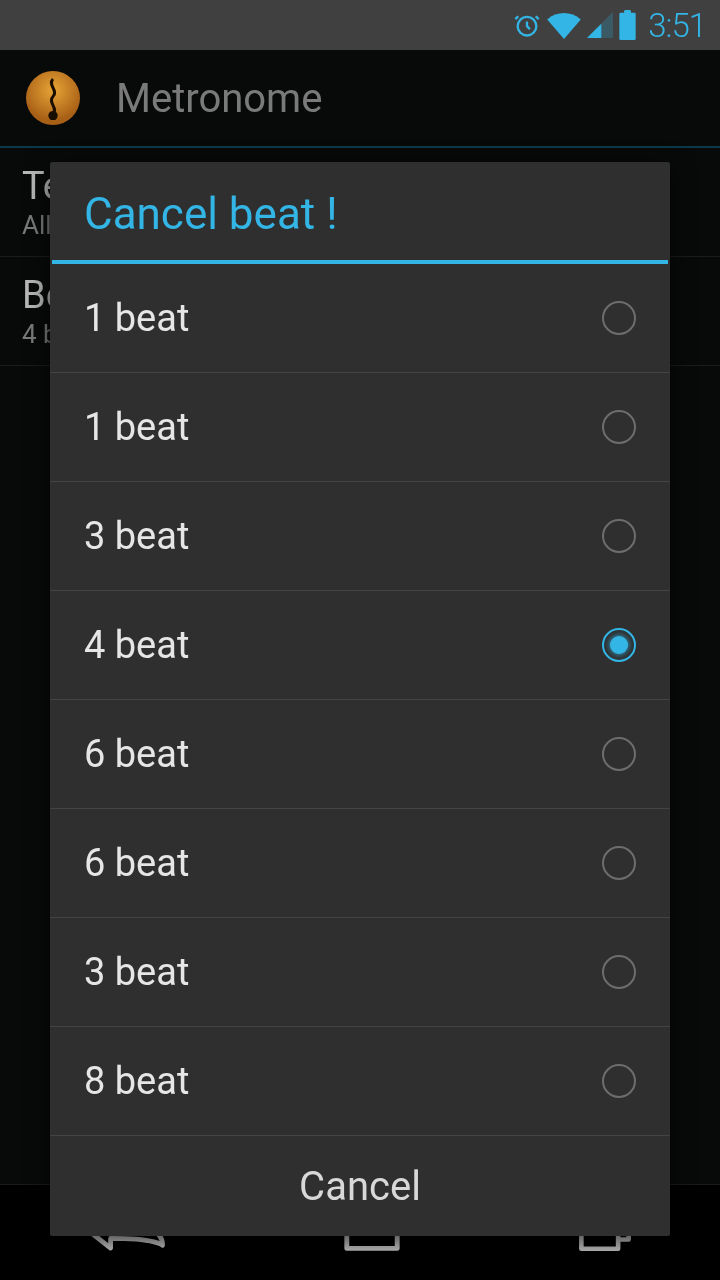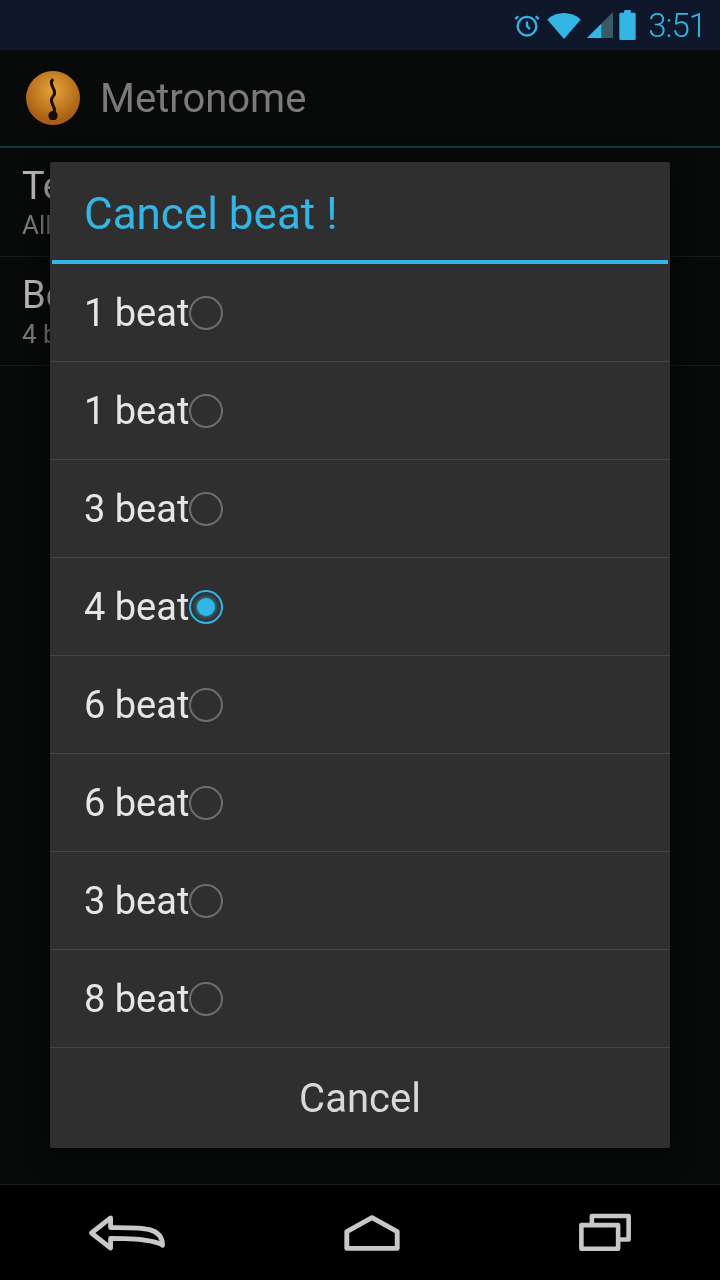--- a/index.html
+++ b/index.html
@@ -8,21 +8,21 @@
     height: 1280px;
     overflow: hidden;
     font-family: Roboto, "Helvetica Neue", Arial, sans-serif;
     background: #000;
     color: #fff;
   }
 
   
   .status-bar {
     height: 50px;
-    background: #0f172a;
+    background: #404040;
     display: flex;
     justify-content: flex-end;
     align-items: center;
     padding: 0 14px;
     gap: 6px;
     color: #33b5e5;
   }
   .status-bar svg { display: block; }
   .status-bar .time {
     font-size: 33px;
@@ -35,21 +35,21 @@
   .bg-app {
     height: 1134px;
     background: #080a0a;
     position: relative;
   }
   .app-header {
     height: 98px;
     display: flex;
     align-items: center;
     padding-left: 26px;
-    gap: 20px;
+    gap: 36px;
     border-bottom: 2px solid #0d3a4a;
   }
   .app-icon {
     width: 54px; height: 54px;
     border-radius: 27px;
     background: radial-gradient(circle at 50% 35%, #e8a537, #a85f16 70%);
     display: flex; align-items: center; justify-content: center;
   }
   .app-title {
     font-size: 40px;
@@ -80,22 +80,23 @@
   }
   .dialog-divider {
     height: 4px;
     background: #33b5e5;
     margin: 0 2px;
   }
   .options { }
   .option {
     display: flex;
     align-items: center;
+    justify-content: space-between;
     padding: 12px 34px;
-    height: 98px;
+    height: 109px;
     border-bottom: 1px solid #444;
   }
   .option .label {
     font-size: 38px;
     color: #e6e6e6;
     font-weight: 400;
   }
   .radio {
     width: 34px; height: 34px;
     border: 2px solid #6d6d6d;

